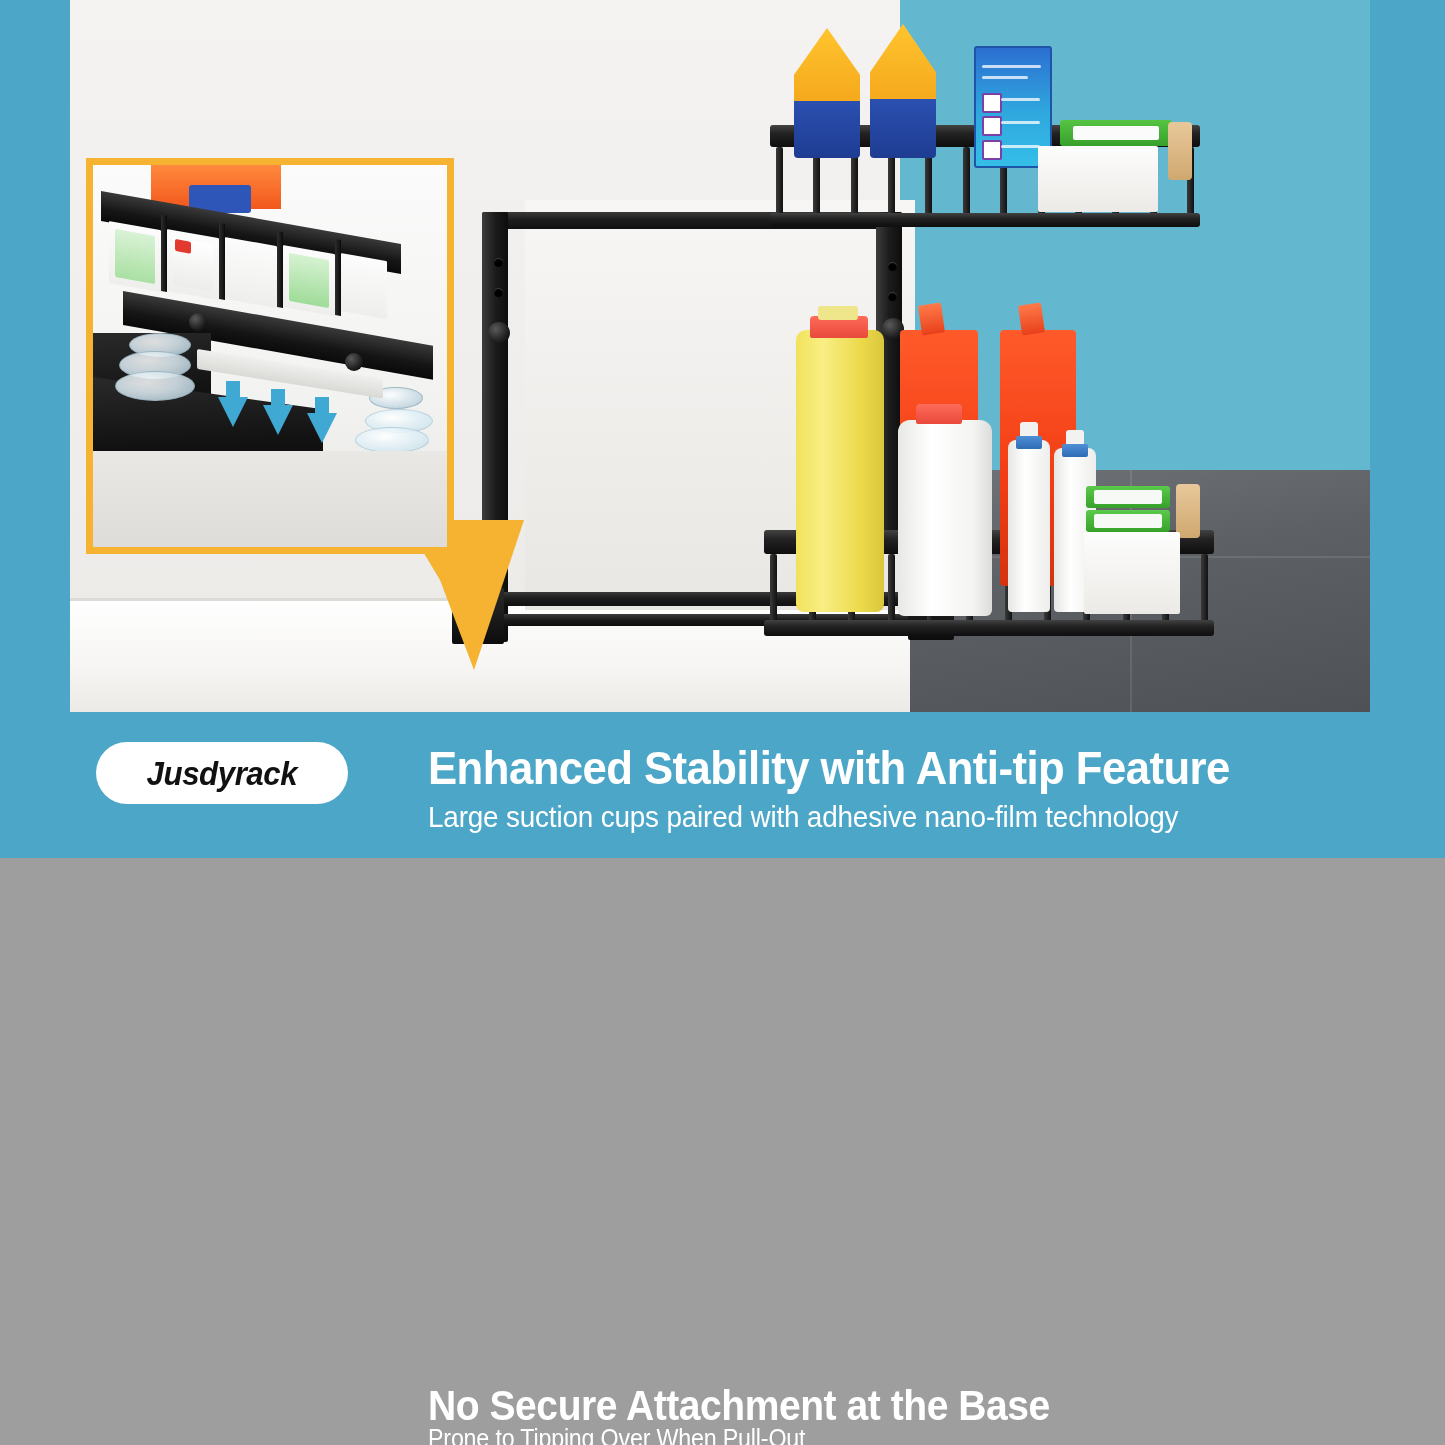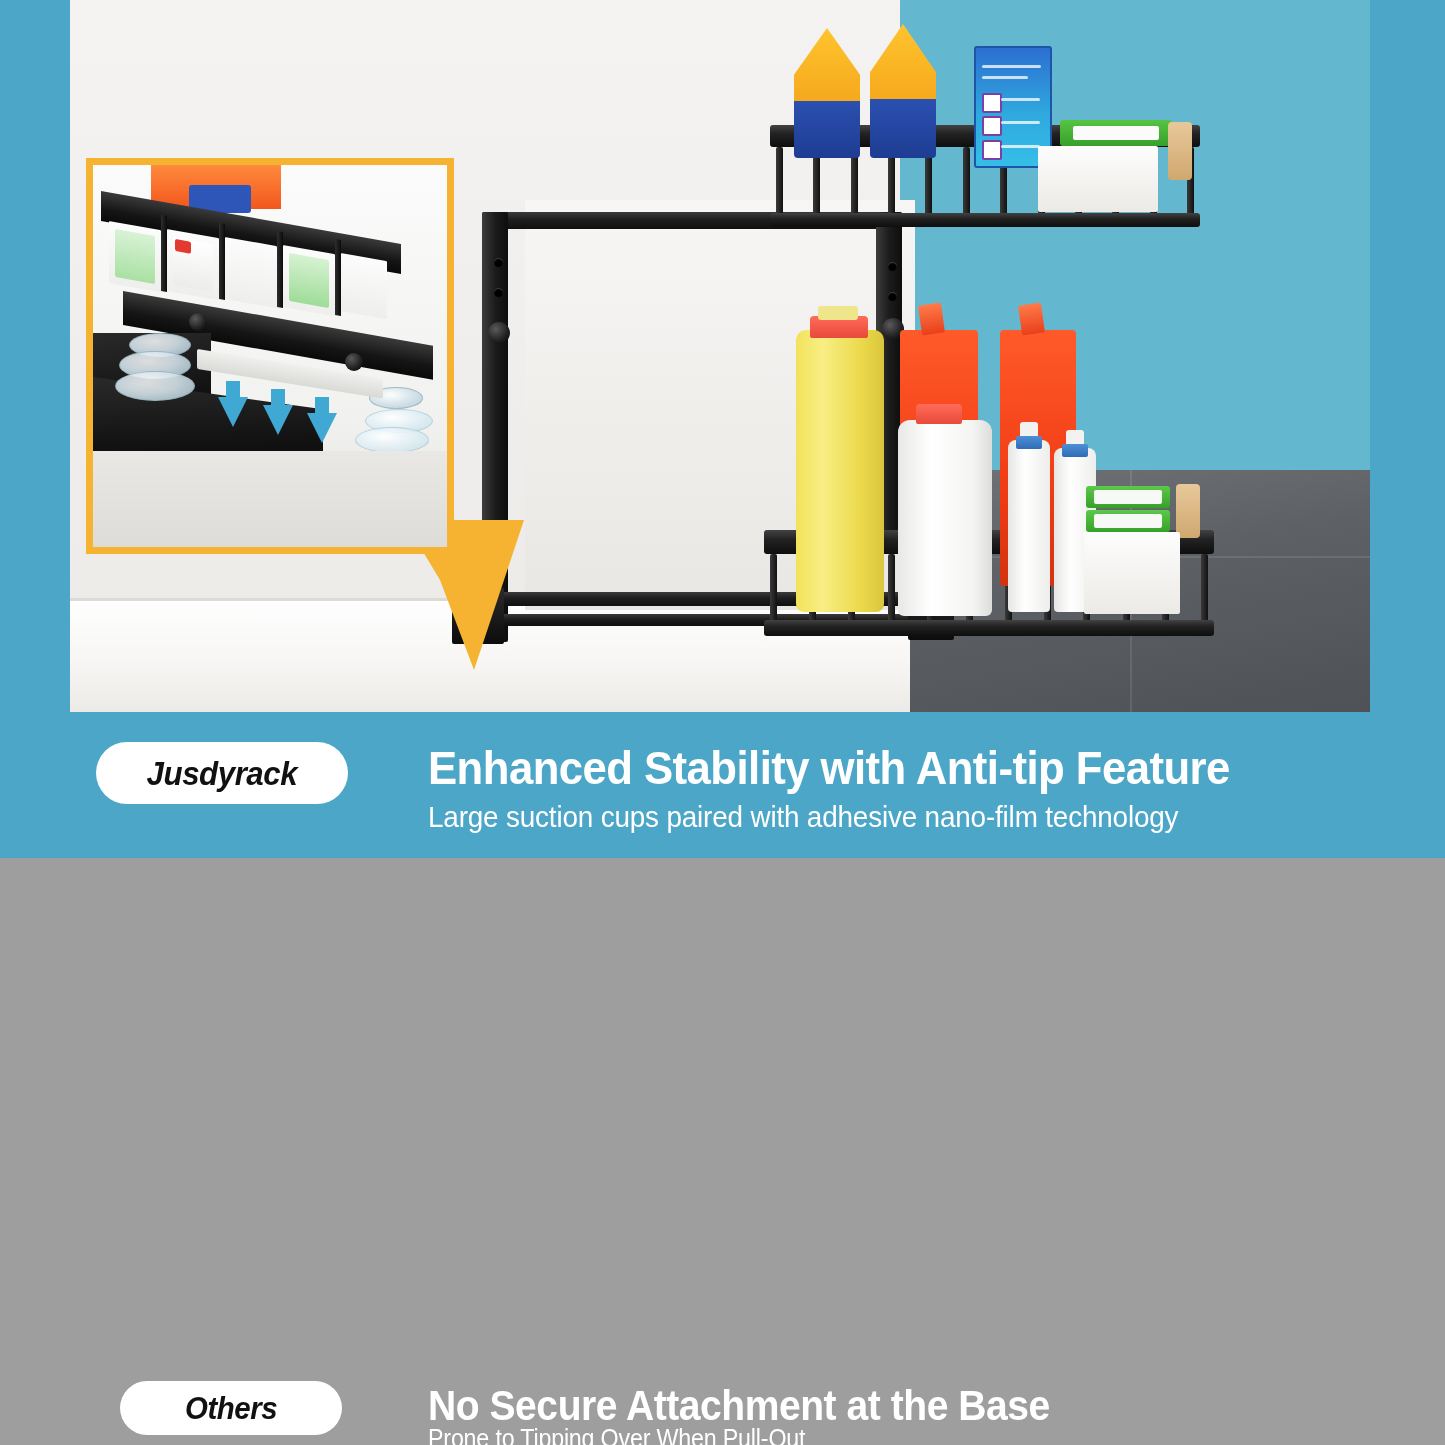--- a/index.html
+++ b/index.html
@@ -577,20 +577,17 @@
 
     <div class="badge badge-top">
       <span>Jusdyrack</span>
     </div>
     <div class="headline headline-top">Enhanced Stability with Anti-tip Feature</div>
     <div class="subline subline-top">Large suction cups paired with adhesive nano-film technology</div>
   </div>
 
   <div class="panel-bottom">
 
-    <div class="badge badge-bottom" style="top:523px;">
-      <span>Others</span>
-    </div>
     <div class="headline headline-bottom" style="top:524px;">No Secure Attachment at the Base</div>
     <div class="subline subline-bottom" style="top:566px;">Prone to Tipping Over When Pull-Out</div>
   </div>
 
 </div>
 
 </body></html>

